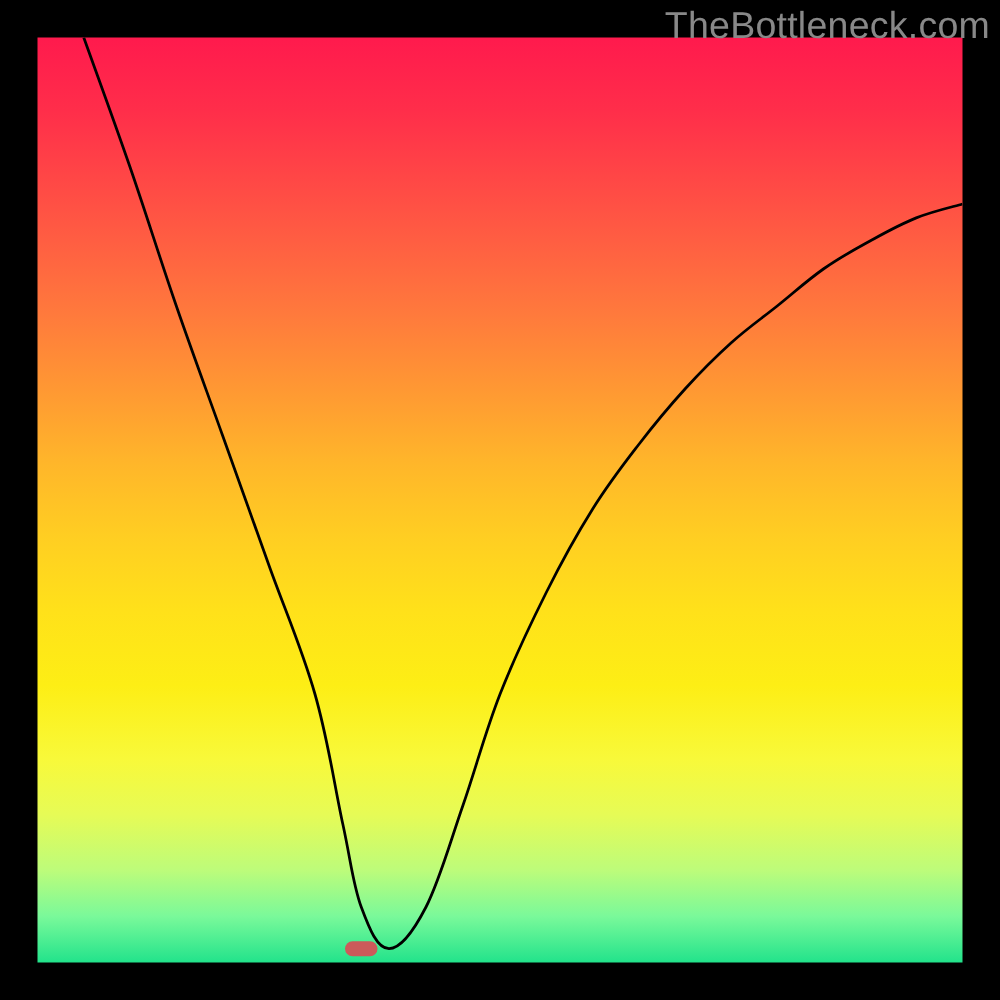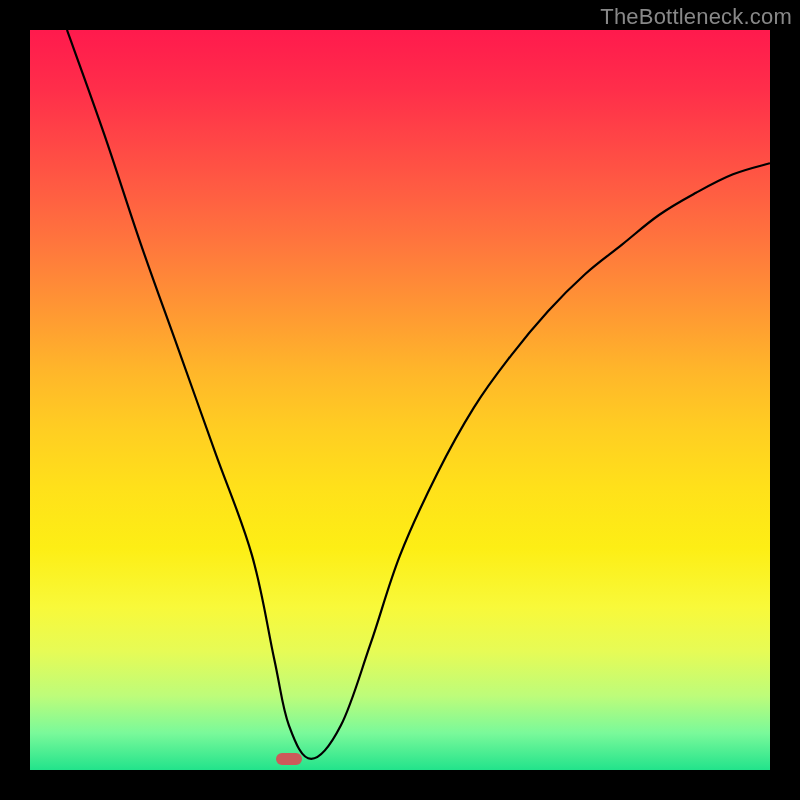--- a/index.html
+++ b/index.html
@@ -34,21 +34,21 @@
       #bdfc7a 90%,
       #7af99a 95%,
       #22e38b 100%
     );
   }
   .watermark {
     position: absolute;
     top: 4px;
     right: 8px;
     color: #888;
-    font-size: 22px;
+    font-size: 30px;
     letter-spacing: 0.2px;
     font-weight: 500;
   }
   svg.curve {
     position: absolute;
     left: 0;
     top: 0;
     width: 740px;
     height: 740px;
   }

